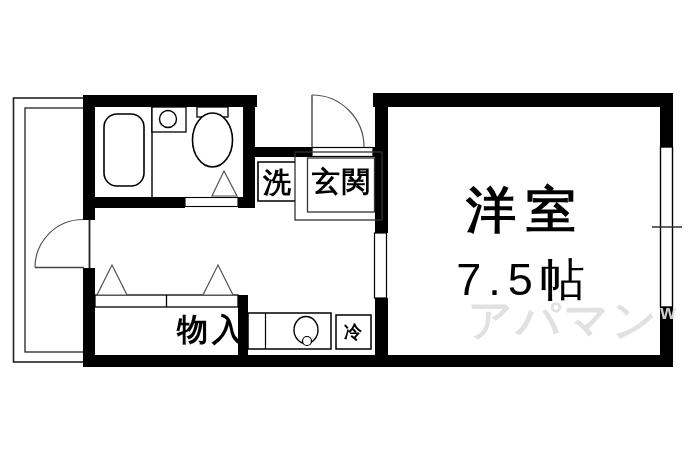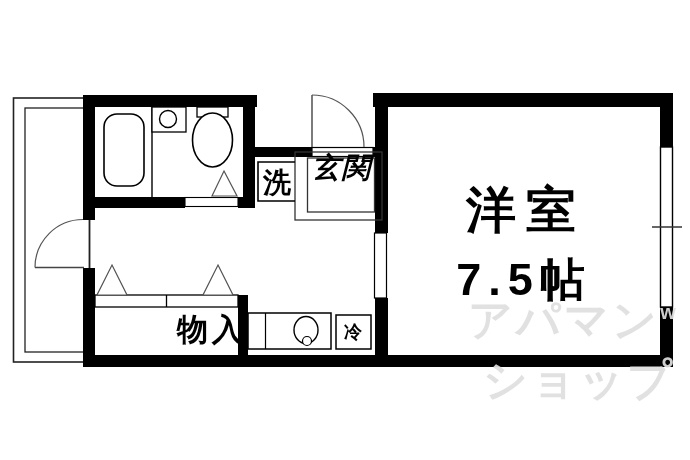--- a/index.html
+++ b/index.html
@@ -7,21 +7,21 @@
     position:relative;width:690px;height:460px;background:#ffffff;overflow:hidden;
     font-family:"Liberation Sans",sans-serif;
   }
   #plan-svg{position:absolute;left:0;top:0;z-index:1;}
   .lbl{
     position:absolute;z-index:3;color:#000;white-space:nowrap;
     transform:translate(-50%,-50%);line-height:1;
     font-family:"Liberation Sans",sans-serif;
   }
   .lbl-room  {font-size:50px;font-weight:600;letter-spacing:10px;}
-  .lbl-size  {font-size:45px;font-weight:700;letter-spacing:7px;}
+  .lbl-size  {font-size:45px;font-weight:400;letter-spacing:7px;}
   .lbl-genkan{font-size:28px;font-weight:600;letter-spacing:2px;}
   .lbl-sen   {font-size:28px;font-weight:600;}
   .lbl-mono  {font-size:31px;font-weight:600;letter-spacing:4px;}
   .lbl-rei   {font-size:18px;font-weight:600;}
   .wm{
     position:absolute;z-index:5;color:rgba(222,222,222,0.92);
     font-weight:bold;white-space:nowrap;line-height:1;
     font-family:"Liberation Sans",sans-serif;
     font-size:44px;letter-spacing:3px;
   }
@@ -109,21 +109,20 @@
       <line x1="265.5" y1="313" x2="265.5" y2="349" stroke="#000" stroke-width="1.2"></line>
       <ellipse cx="306" cy="330" rx="12" ry="13.5" fill="#fff" stroke="#000" stroke-width="1.4"></ellipse>
       <circle cx="307" cy="341" r="4.5" fill="#fff" stroke="#000" stroke-width="1.2"></circle>
     </g>
 
     <rect x="336" y="315" width="35" height="34" fill="#fff" stroke="#000" stroke-width="1.5"></rect>
   </svg>
 
   <div class="lbl lbl-room" style="left:526px;top:174px;margin-top:36px;">洋室</div>
   <div class="lbl lbl-size" style="left:524px;top:279px;">7.5帖</div>
-  <div class="lbl lbl-genkan" style="left:342px;top:168px;font-style:italic;">玄関</div>
+  <div class="lbl lbl-genkan" style="left:342px;top:182px;">玄関</div>
   <div class="lbl lbl-sen" style="left:277px;top:183px;">洗</div>
   <div class="lbl lbl-mono" style="left:169px;top:329px;margin-left:43px;">物入</div>
   <div class="lbl lbl-rei" style="left:353px;top:332px;">冷</div>
 
   <div class="wm" style="left:468px;top:298px;"><span>アパマン</span><sup>w</sup></div>
-  <div class="wm" style="left:483px;top:358px;"><span>ショップ</span></div>
 
 </div>
 
 </body></html>

